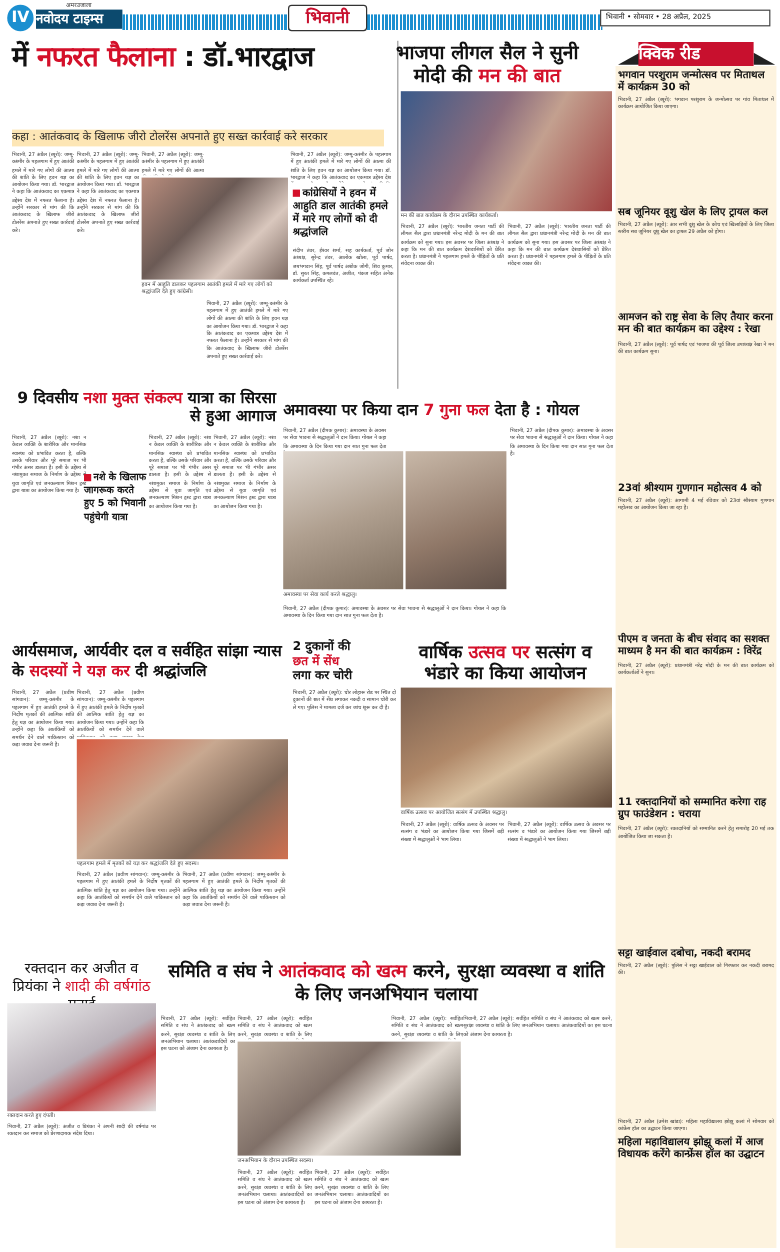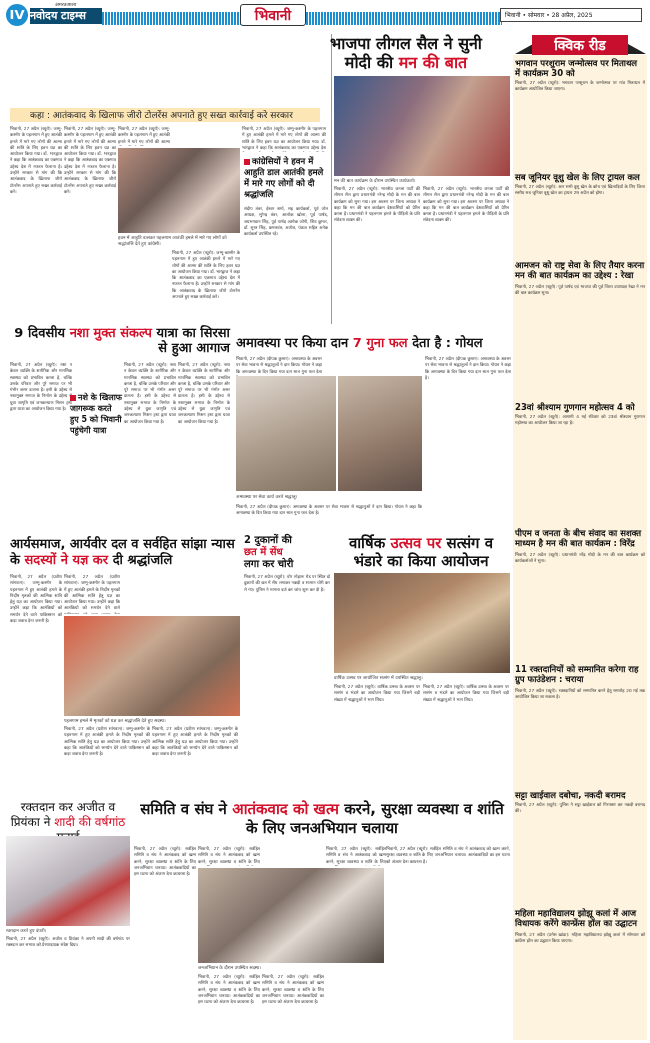--- a/index.html
+++ b/index.html
@@ -7,27 +7,27 @@
 .abs{position:absolute}
 .masthead{left:0;top:0;width:650px;height:30px}
 .pgnum{left:6px;top:4px;width:22px;height:22px;border-radius:50%;background:#1b8fd0;color:#fff;font-size:13px;text-align:center;line-height:22px;font-weight:bold}
 .brand{left:30px;top:8px;width:72px;height:16px;background:#0c4a6e;color:#fff;font-size:11px;font-weight:bold;line-height:16px;padding-left:0}
 .brand-small{left:55px;top:1px;font-size:5px;color:#333}
 .stripes{left:102px;top:12px;width:400px;height:13px;background:repeating-linear-gradient(90deg,#1b8fd0 0 2px,#fff 2px 3px)}
 .city{left:240px;top:4px;width:66px;height:22px;background:#fff;border:1px solid #333;border-radius:3px;color:#c8102e;font-size:14px;font-weight:bold;text-align:center;line-height:20px}
 .dateline{left:500px;top:8px;width:142px;height:14px;border:1px solid #444;font-size:6px;line-height:12px;padding-left:4px;background:#fff}
 .h-main{left:10px;top:34px;width:320px;font-size:23px;font-weight:bold;line-height:28px;letter-spacing:-0.5px}
 .red{color:#d4102a}
-.kicker{left:10px;top:108px;width:310px;height:14px;background:#fde6b5;font-size:9px;line-height:14px;padding-left:20px;color:#222}
+.kicker{left:10px;top:108px;width:310px;height:14px;background:#fde6b5;font-size:9px;line-height:14px;padding-left:0;color:#222}
 .body{font-size:4.2px;line-height:6.3px;color:#333;overflow:hidden;text-align:justify}
 .photo{background:linear-gradient(135deg,#b98d7d,#6b5a55 40%,#d9c7bd 70%,#7d6a62)}
 .caption{font-size:4.5px;color:#444;line-height:6px}
 .h2{font-weight:bold;line-height:1.15}
 .h-sub{font-size:16px;line-height:19px;text-align:center}
-.qr-label{left:532px;top:35px;width:96px;height:20px;background:#c8102e;color:#fff;font-size:14px;text-align:center;line-height:20px;font-weight:bold}
+.qr-label{left:532px;top:35px;width:96px;height:20px;background:#c8102e;color:#fff;font-size:14px;text-align:left;line-height:20px;font-weight:bold}
 .qr-tri-l{left:515px;top:44px;width:0;height:0;border-right:18px solid #222;border-top:10px solid transparent}
 .qr-tri-r{left:628px;top:44px;width:0;height:0;border-left:18px solid #222;border-top:10px solid transparent}
 .sidebar{left:513px;top:55px;width:134px;height:985px;background:#fdf3df}
 .side-h{font-size:8.5px;font-weight:bold;text-align:left;line-height:10px}
 .box-red{background:#d4102a;display:inline-block;width:6px;height:6px;margin-right:2px;vertical-align:middle}
 .inbox{font-size:8.5px;font-weight:bold;line-height:11px;color:#111}
 .vdiv{width:1px;background:#999}
 </style>
 </head>
 <body>
@@ -35,20 +35,21 @@
 <div class="abs masthead">
   <div class="abs pgnum">IV</div>
   <div class="abs brand-small">अमरउजाला</div>
   <div class="abs brand">नवोदय टाइम्स</div>
   <div class="abs stripes"></div>
   <div class="abs city">भिवानी</div>
   <div class="abs dateline">भिवानी • सोमवार • 28 अप्रैल, 2025</div>
 </div>
 
 <div class="abs h-main">
+  <div><span>में </span><span class="red">नफरत फैलाना</span><span> : डॉ.भारद्वाज</span></div>
 </div>
 <div class="abs kicker">कहा : आतंकवाद के खिलाफ जीरो टोलरेंस अपनाते हुए सख्त कार्रवाई करे सरकार</div>
 <div class="abs body" style="left:10px;top:126px;width:52px;height:200px">भिवानी, 27 अप्रैल (ब्यूरो): जम्मू-कश्मीर के पहलगाम में हुए आतंकी हमले में मारे गए लोगों की आत्मा की शांति के लिए हवन यज्ञ का आयोजन किया गया। डॉ. भारद्वाज ने कहा कि आतंकवाद का एकमात्र उद्देश्य देश में नफरत फैलाना है। उन्होंने सरकार से मांग की कि आतंकवाद के खिलाफ जीरो टोलरेंस अपनाते हुए सख्त कार्रवाई करे।</div>
 <div class="abs body" style="left:64px;top:126px;width:52px;height:200px">भिवानी, 27 अप्रैल (ब्यूरो): जम्मू-कश्मीर के पहलगाम में हुए आतंकी हमले में मारे गए लोगों की आत्मा की शांति के लिए हवन यज्ञ का आयोजन किया गया। डॉ. भारद्वाज ने कहा कि आतंकवाद का एकमात्र उद्देश्य देश में नफरत फैलाना है। उन्होंने सरकार से मांग की कि आतंकवाद के खिलाफ जीरो टोलरेंस अपनाते हुए सख्त कार्रवाई करे।</div>
 <div class="abs body" style="left:118px;top:126px;width:52px;height:20px">भिवानी, 27 अप्रैल (ब्यूरो): जम्मू-कश्मीर के पहलगाम में हुए आतंकी हमले में मारे गए लोगों की आत्मा की शांति के लिए हवन यज्ञ का आयोजन किया गया। डॉ. भारद्वाज ने कहा कि आतंकवाद का एकमात्र उद्देश्य देश में नफरत फैलाना है। उन्होंने सरकार से मांग की कि आतंकवाद के खिलाफ जीरो टोलरेंस अपनाते हुए सख्त कार्रवाई करे।</div>
 <div class="abs photo" style="left:118px;top:148px;width:122px;height:85px"></div>
 <div class="abs caption" style="left:118px;top:235px;width:122px">हवन में आहुति डालकर पहलगाम आतंकी हमले में मारे गए लोगों को श्रद्धांजलि देते हुए कांग्रेसी।</div>
 <div class="abs body" style="left:172px;top:250px;width:68px;height:76px">भिवानी, 27 अप्रैल (ब्यूरो): जम्मू-कश्मीर के पहलगाम में हुए आतंकी हमले में मारे गए लोगों की आत्मा की शांति के लिए हवन यज्ञ का आयोजन किया गया। डॉ. भारद्वाज ने कहा कि आतंकवाद का एकमात्र उद्देश्य देश में नफरत फैलाना है। उन्होंने सरकार से मांग की कि आतंकवाद के खिलाफ जीरो टोलरेंस अपनाते हुए सख्त कार्रवाई करे।</div>
 <div class="abs body" style="left:242px;top:126px;width:84px;height:26px">भिवानी, 27 अप्रैल (ब्यूरो): जम्मू-कश्मीर के पहलगाम में हुए आतंकी हमले में मारे गए लोगों की आत्मा की शांति के लिए हवन यज्ञ का आयोजन किया गया। डॉ. भारद्वाज ने कहा कि आतंकवाद का एकमात्र उद्देश्य देश में नफरत फैलाना है। उन्होंने सरकार से मांग की कि आतंकवाद के खिलाफ जीरो टोलरेंस अपनाते हुए सख्त कार्रवाई करे।</div>
 <div class="abs inbox" style="left:244px;top:156px;width:84px"><span class="box-red"></span><span>कांग्रेसियों ने हवन में आहुति डाल आतंकी हमले में मारे गए लोगों को दी श्रद्धांजलि</span></div>
@@ -131,14 +132,14 @@
 
 <div class="abs side-h" style="left:515px;top:528px;width:130px">पीएम व जनता के बीच संवाद का सशक्त माध्यम है मन की बात कार्यक्रम : विरेंद्र</div>
 <div class="abs body" style="left:515px;top:552px;width:130px;height:110px">भिवानी, 27 अप्रैल (ब्यूरो): प्रधानमंत्री नरेंद्र मोदी के मन की बात कार्यक्रम को कार्यकर्ताओं ने सुना।</div>
 
 <div class="abs side-h" style="left:515px;top:664px;width:130px">11 रक्तदानियों को सम्मानित करेगा राह ग्रुप फाउंडेशन : चराया</div>
 <div class="abs body" style="left:515px;top:688px;width:130px;height:100px">भिवानी, 27 अप्रैल (ब्यूरो): रक्तदानियों को सम्मानित करने हेतु समारोह 20 मई तक आयोजित किया जा सकता है।</div>
 
 <div class="abs side-h" style="left:515px;top:790px;width:130px">सट्टा खाईवाल दबोचा, नकदी बरामद</div>
 <div class="abs body" style="left:515px;top:802px;width:130px;height:104px">भिवानी, 27 अप्रैल (ब्यूरो): पुलिस ने सट्टा खाईवाल को गिरफ्तार कर नकदी बरामद की।</div>
 
-<div class="abs side-h" style="left:515px;top:908px;width:130px">महिला महाविद्यालय झोझू कलां में आज विधायक करेंगे कान्फ्रेंस हॉल का उद्घाटन</div>
+<div class="abs side-h" style="left:515px;top:947px;width:130px">महिला महाविद्यालय झोझू कलां में आज विधायक करेंगे कान्फ्रेंस हॉल का उद्घाटन</div>
 <div class="abs body" style="left:515px;top:932px;width:130px;height:100px">भिवानी, 27 अप्रैल (उमेश खांडा): महिला महाविद्यालय झोझू कलां में सोमवार को कांफ्रेंस हॉल का उद्घाटन किया जाएगा।</div>
 
 </body></html>

